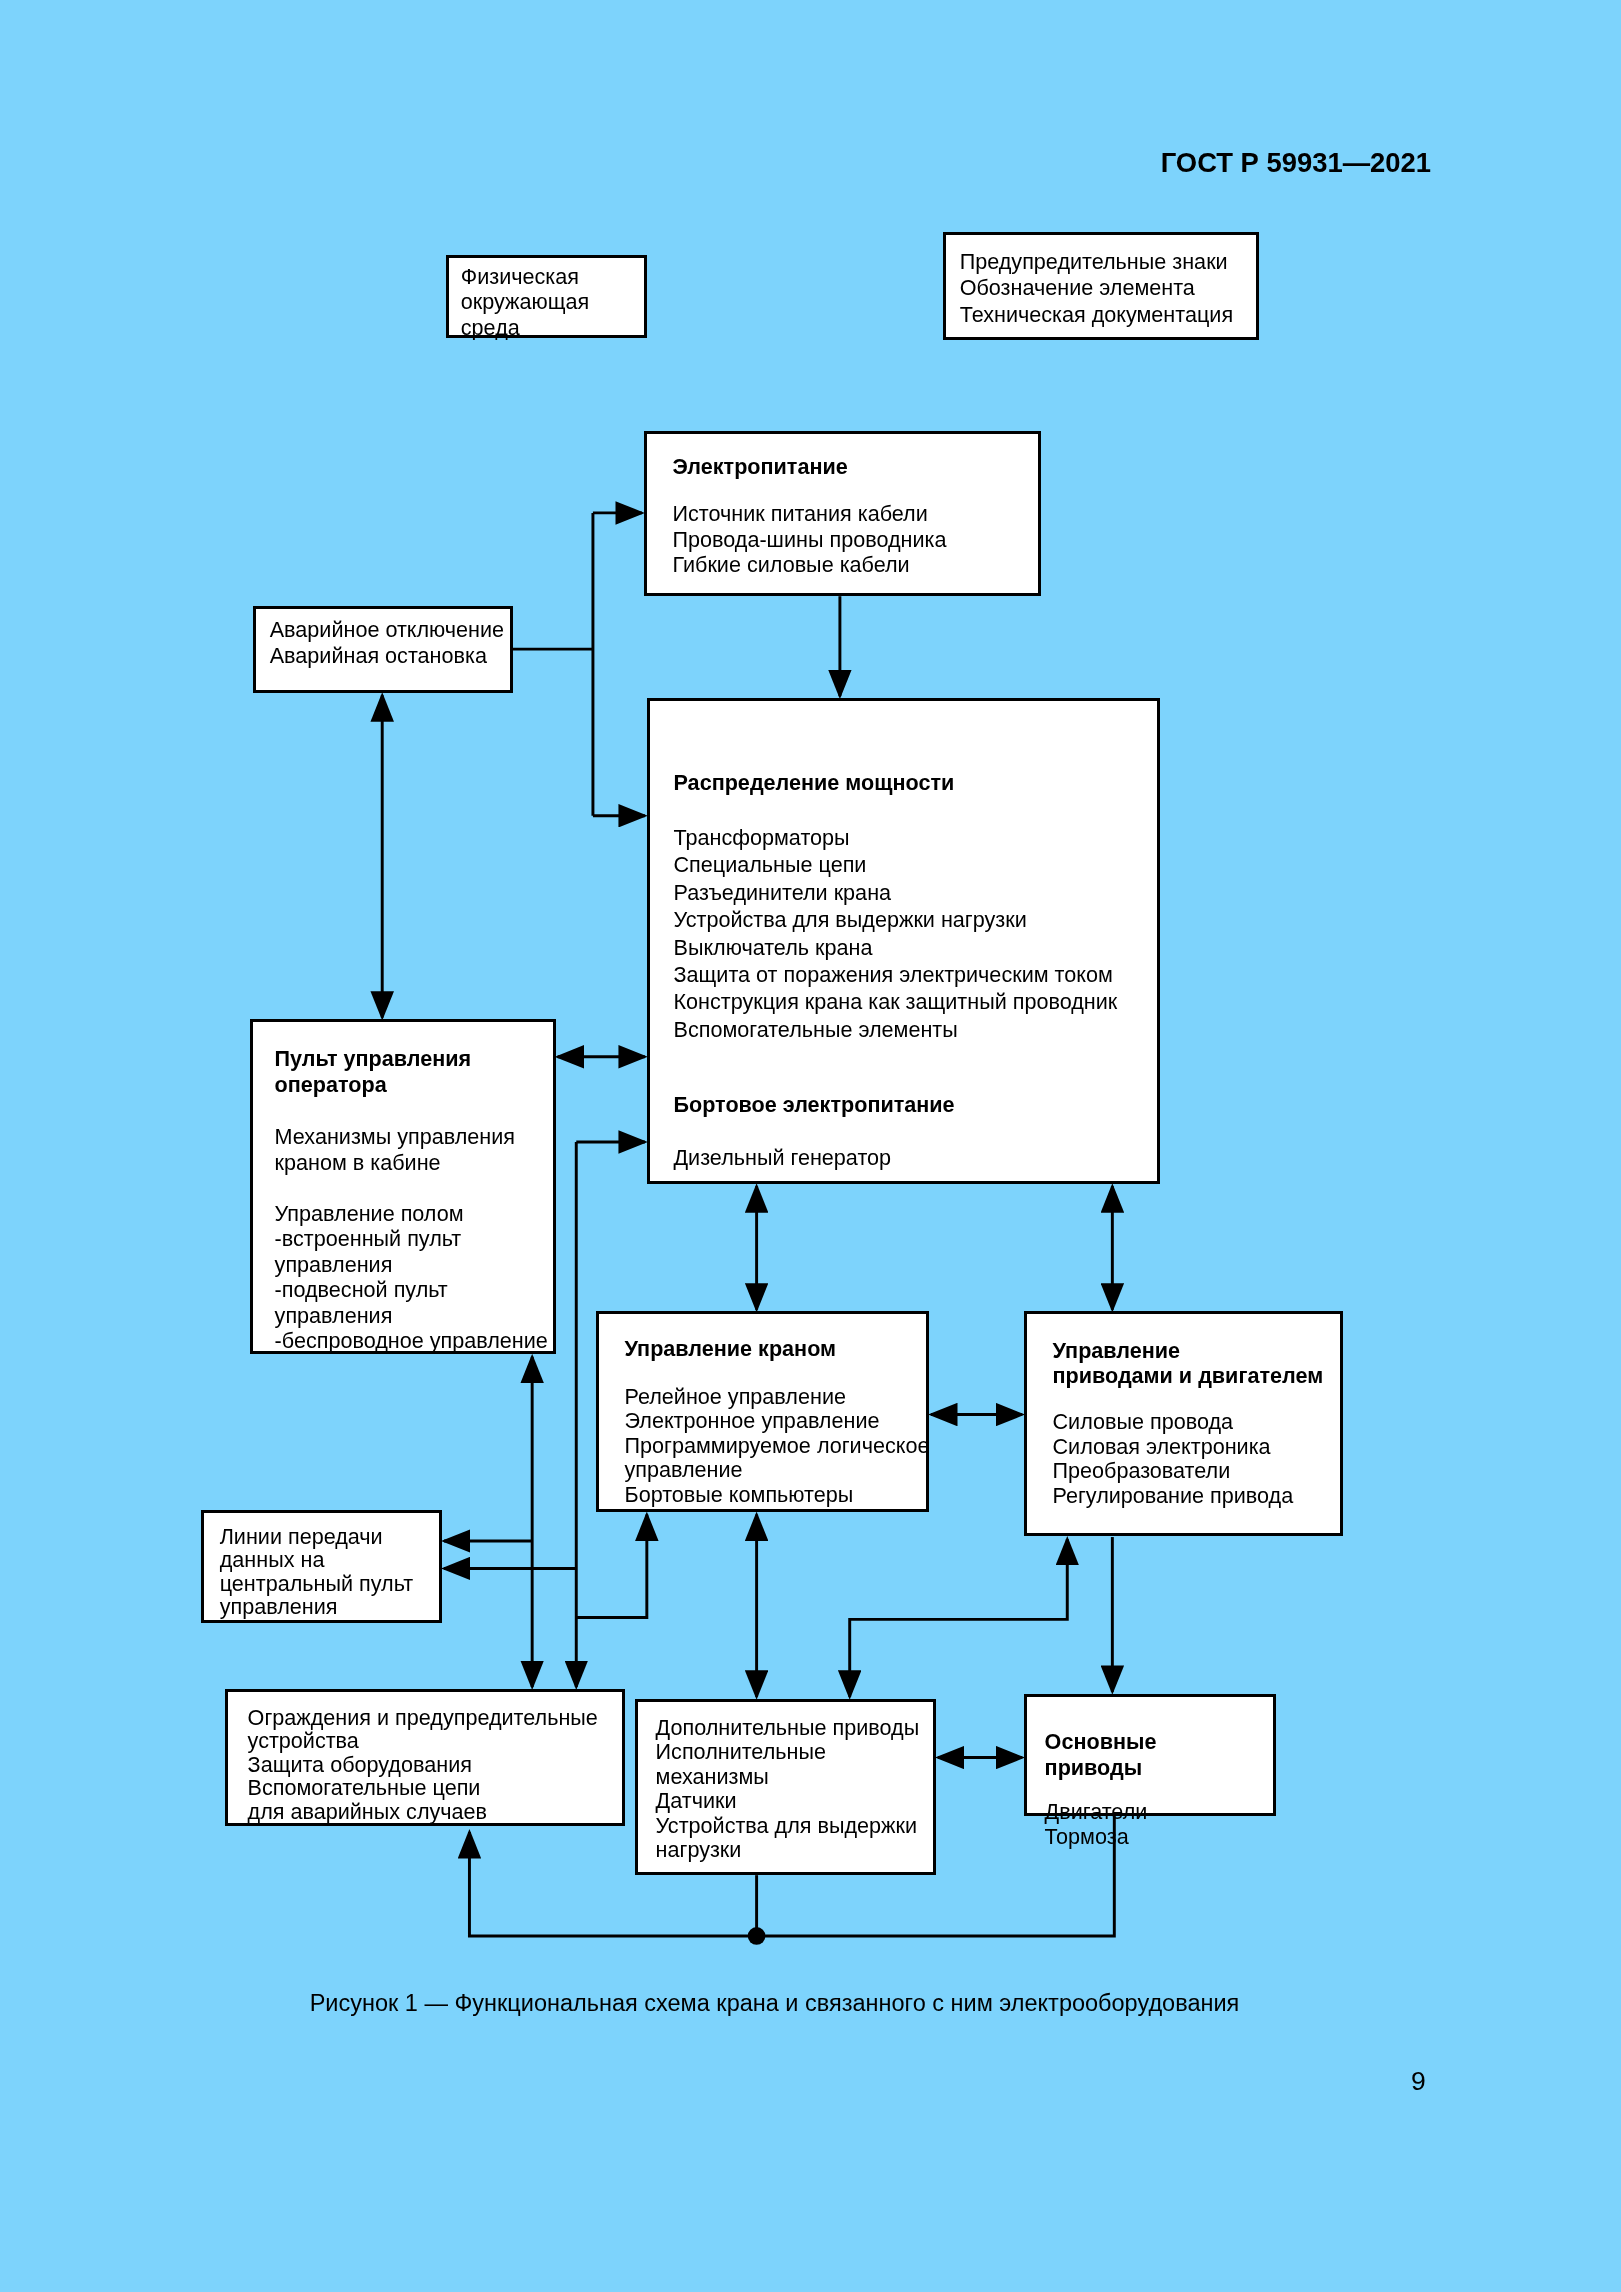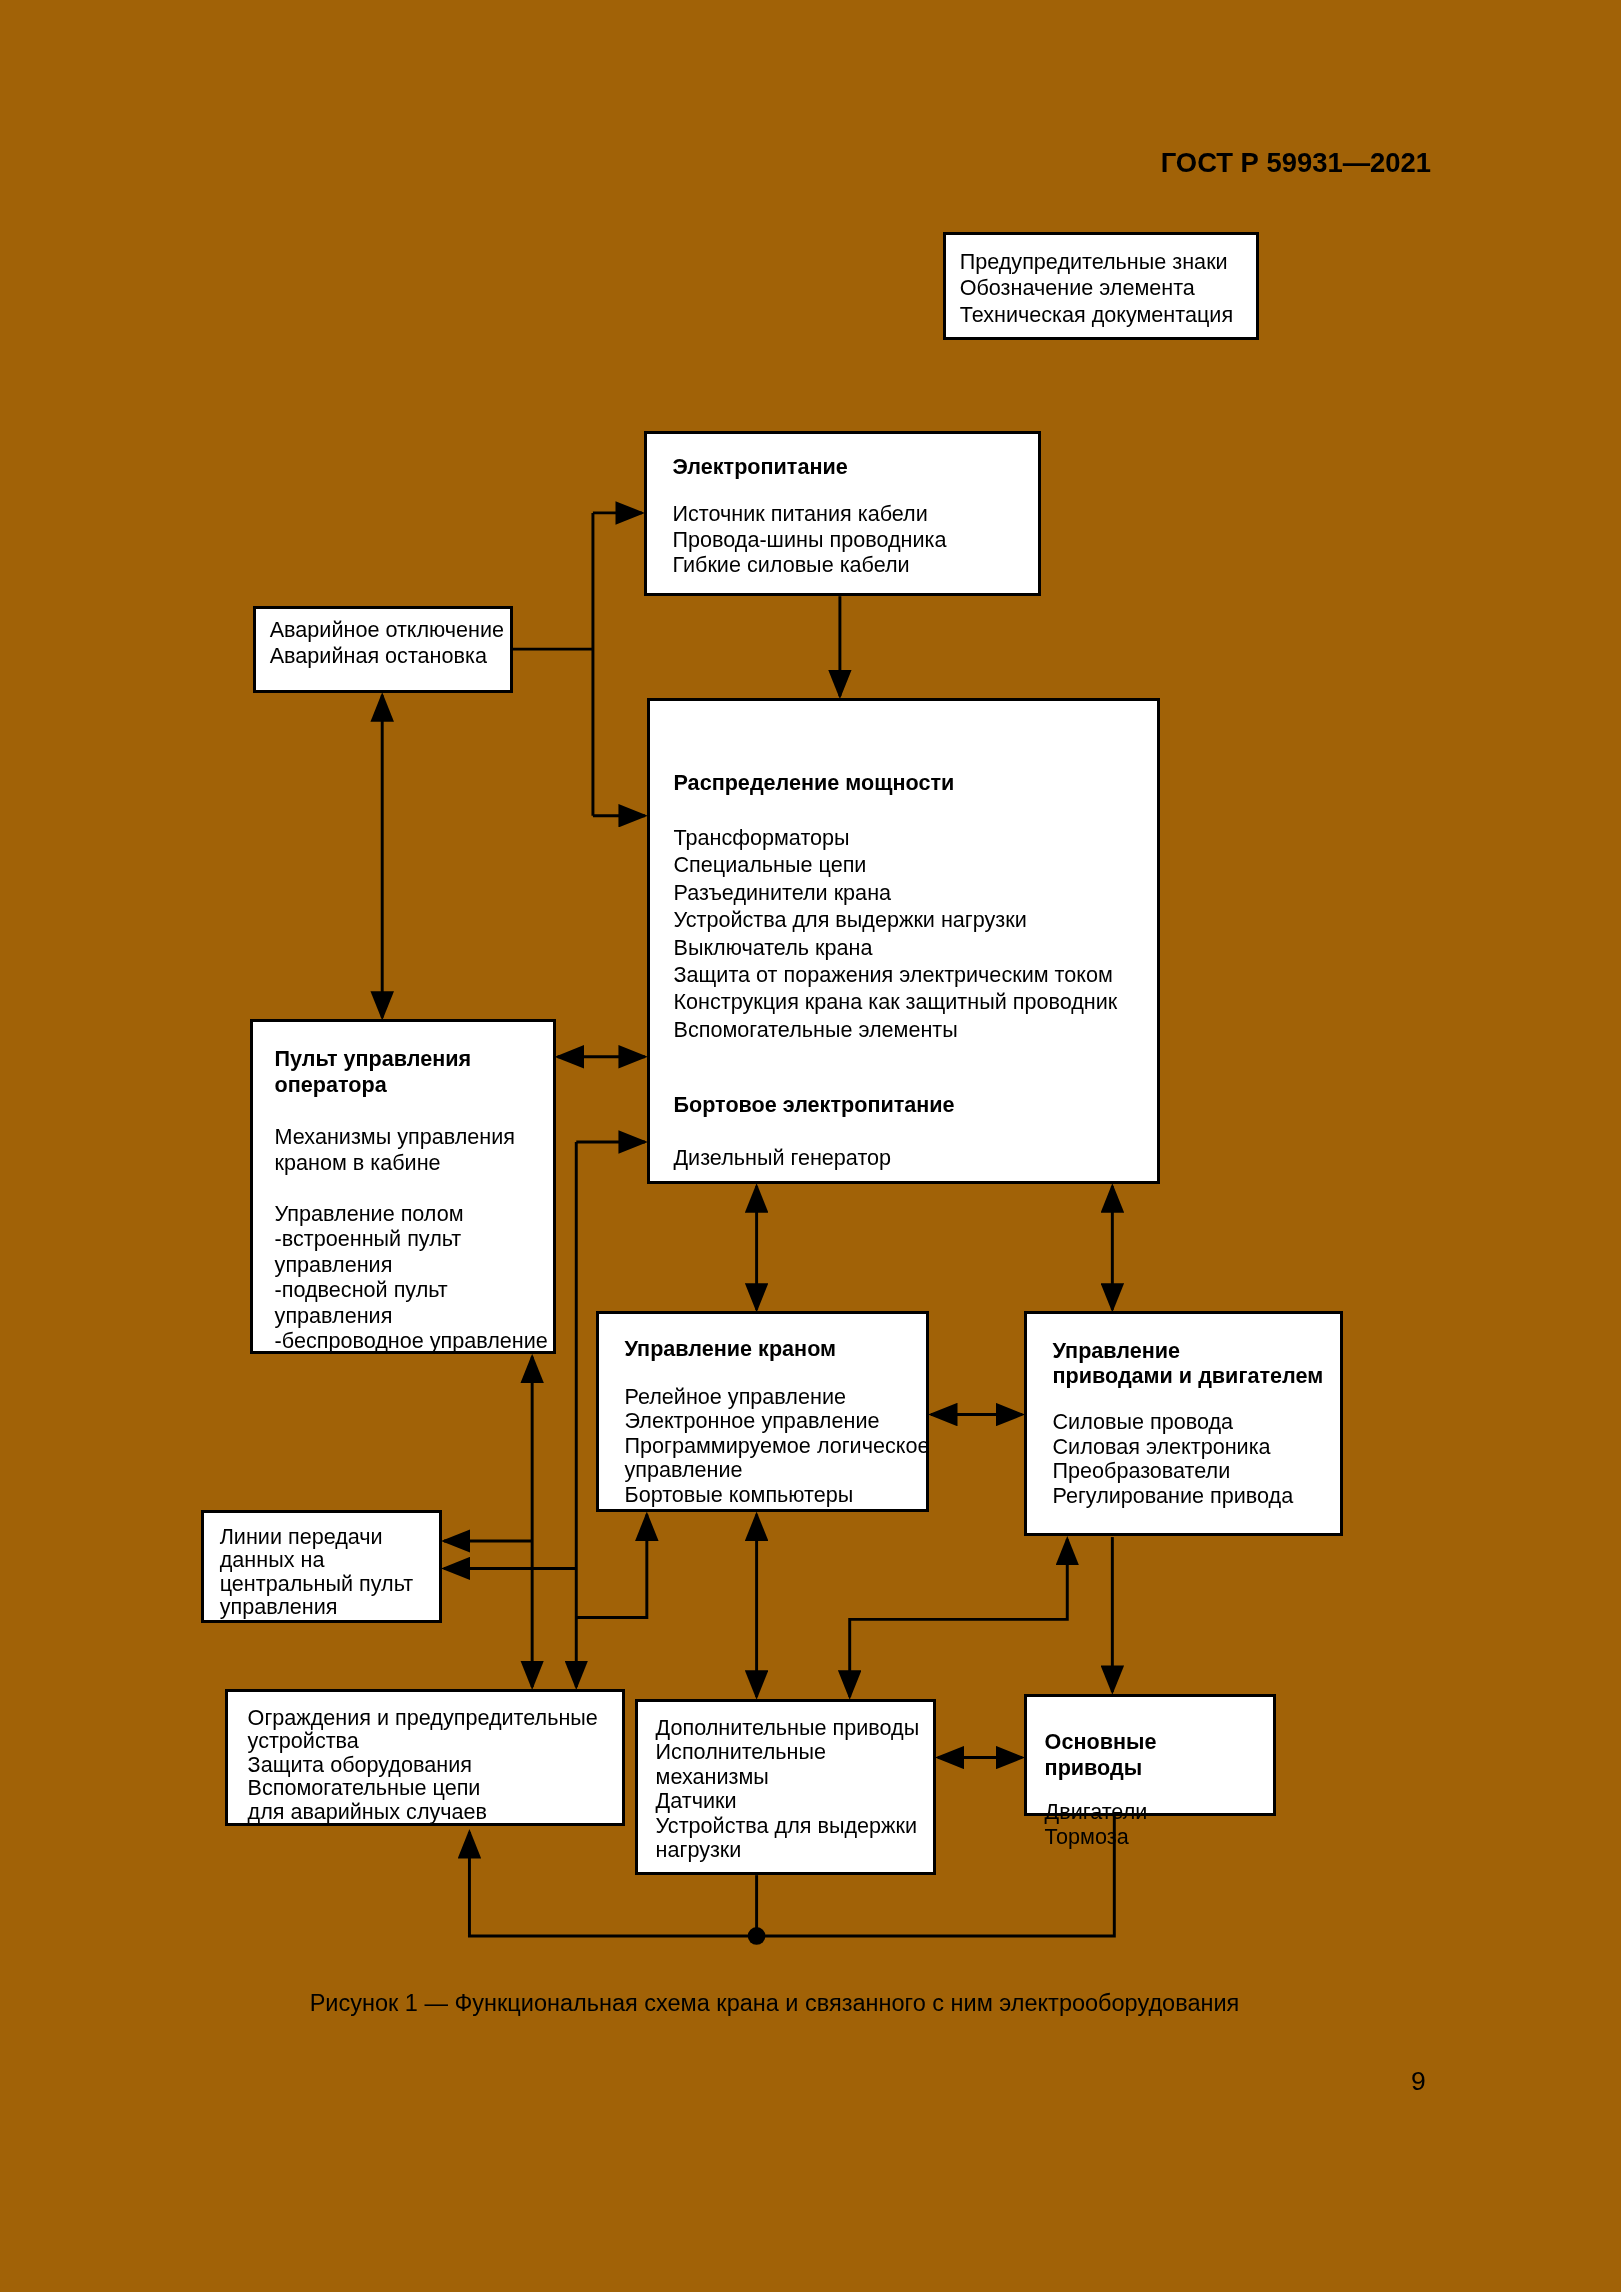--- a/index.html
+++ b/index.html
@@ -1,19 +1,19 @@
 <!DOCTYPE html>
 <html><head>
 <meta charset="utf-8">
 <style>
   html,body{margin:0;padding:0;background:#fff;}
   #page{
     position:relative;
     width:1621px;height:2293px;
-    background:#a16207;
+    background:#7dd3fc;
     font-family:"Liberation Sans", sans-serif;
     color:#000;
     overflow:hidden;
   }
   #connectors{position:absolute;left:0;top:0;z-index:1;pointer-events:none;}
   .box{
     position:absolute;z-index:2;
     border:3.9px solid #000;background:#fff;
     box-sizing:border-box;
     font-size:21.6px;
@@ -87,20 +87,27 @@
       <path d="M1135,1568 L1135,1726" marker-end="url(#ah)"></path>
 
       <path d="M957,1793 L1043,1793" marker-start="url(#ah)" marker-end="url(#ah)"></path>
 
       <path d="M772,1913 L772,1975"></path>
       <path d="M1137,1852 L1137,1975 L479,1975 L479,1869" marker-end="url(#ah)"></path>
       <circle cx="772" cy="1975" r="9" fill="#000" stroke="none"></circle>
     </g>
   </svg>
 
+  <div class="box lh26" style="left:446px;top:255px;width:201px;height:83px;padding:5.9px 11.8px;">
+    <div>
+        <div class="tline">Физическая</div>
+        <div class="tline">окружающая</div>
+        <div class="tline">среда</div>
+      </div>
+  </div>
 
   <div class="box lh27" style="left:943px;top:232px;width:316px;height:108px;padding:13.7px 13.7px;">
     <div>
         <div class="tline">Предупредительные знаки</div>
         <div class="tline">Обозначение элемента</div>
         <div class="tline">Техническая документация</div>
       </div>
   </div>
 
   <div class="box lh26" style="left:644px;top:431px;width:397px;height:165px;padding:19.6px 25.5px;">

